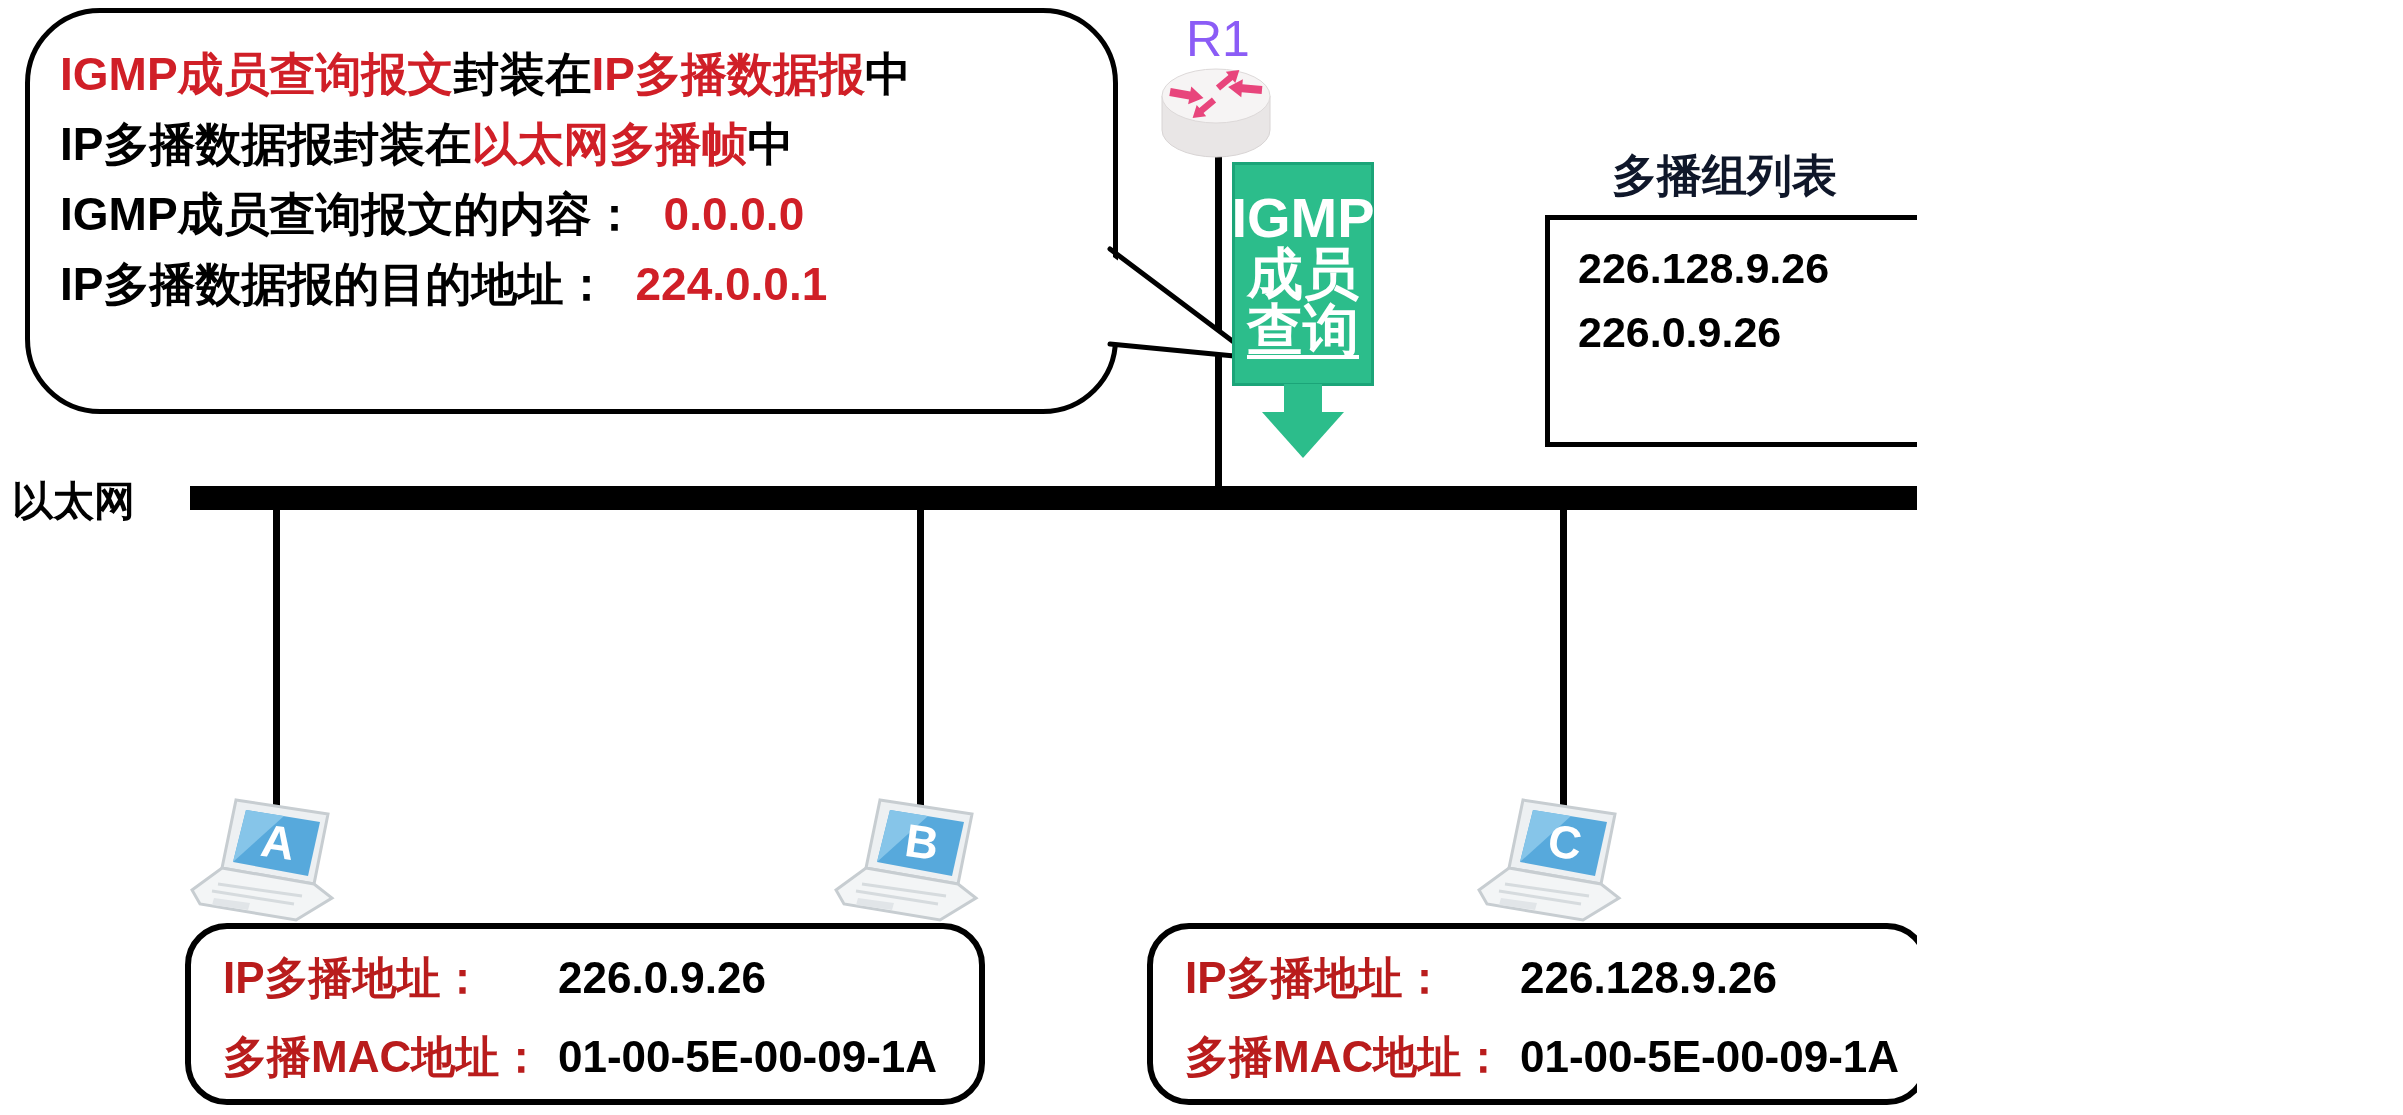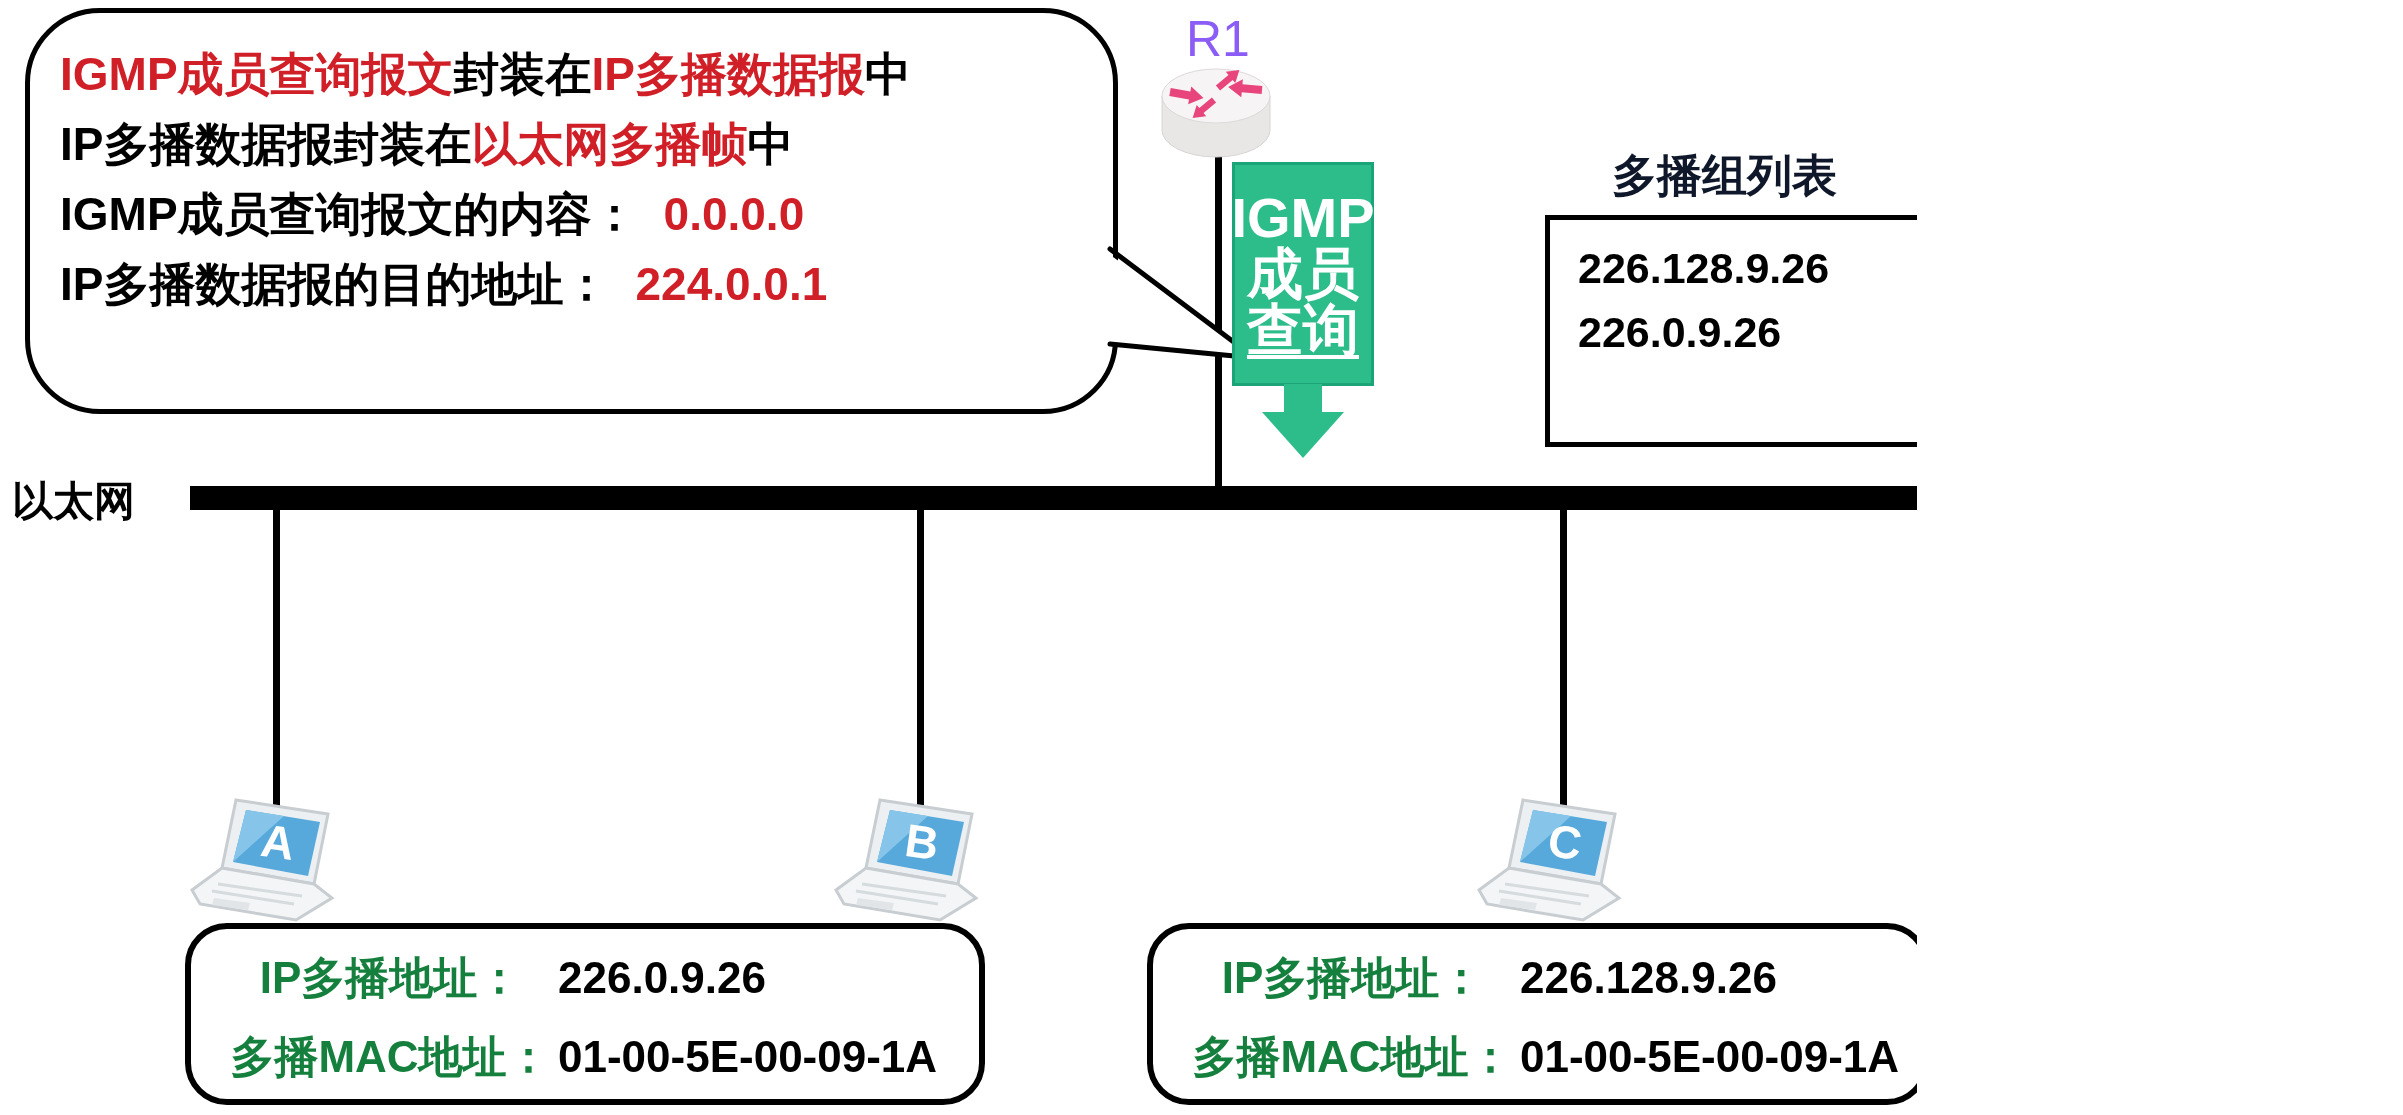--- a/index.html
+++ b/index.html
@@ -49,21 +49,21 @@
   .drop{position:absolute;width:7px;background:#000;z-index:1;}
   
   .laptop{position:absolute;width:180px;height:135px;z-index:3;}
   
   .info-box{
     position:absolute;top:923px;height:182px;z-index:1;background:#fff;
     border:6px solid #000;border-radius:42px;box-sizing:border-box;
     padding:20px 0 0 32px;display:flex;flex-direction:column;justify-content:space-between;
   }
   .info-row{display:flex;align-items:baseline;margin-bottom:20px;}
-  .info-label{font-size:44px;font-weight:bold;color:#15803d;min-width:335px;white-space:nowrap;text-align:center;}
+  .info-label{font-size:44px;font-weight:bold;color:#b91c1c;min-width:335px;white-space:nowrap;}
   .info-value{font-size:44px;font-weight:bold;color:#000;white-space:nowrap;}
   .box-ab{left:185px;width:800px;}
   .box-c{left:1147px;width:782px;}
   .d-note{position:absolute;left:2036px;top:942px;font-size:48px;font-weight:bold;color:#000;z-index:1;white-space:nowrap;}
   .watermark{position:absolute;left:2082px;top:1054px;font-size:31px;color:#b5b5b5;z-index:5;
     text-shadow:1px 1px 0 #e3e3e3;white-space:nowrap;}
 </style>
 </head>
 <body>
 

